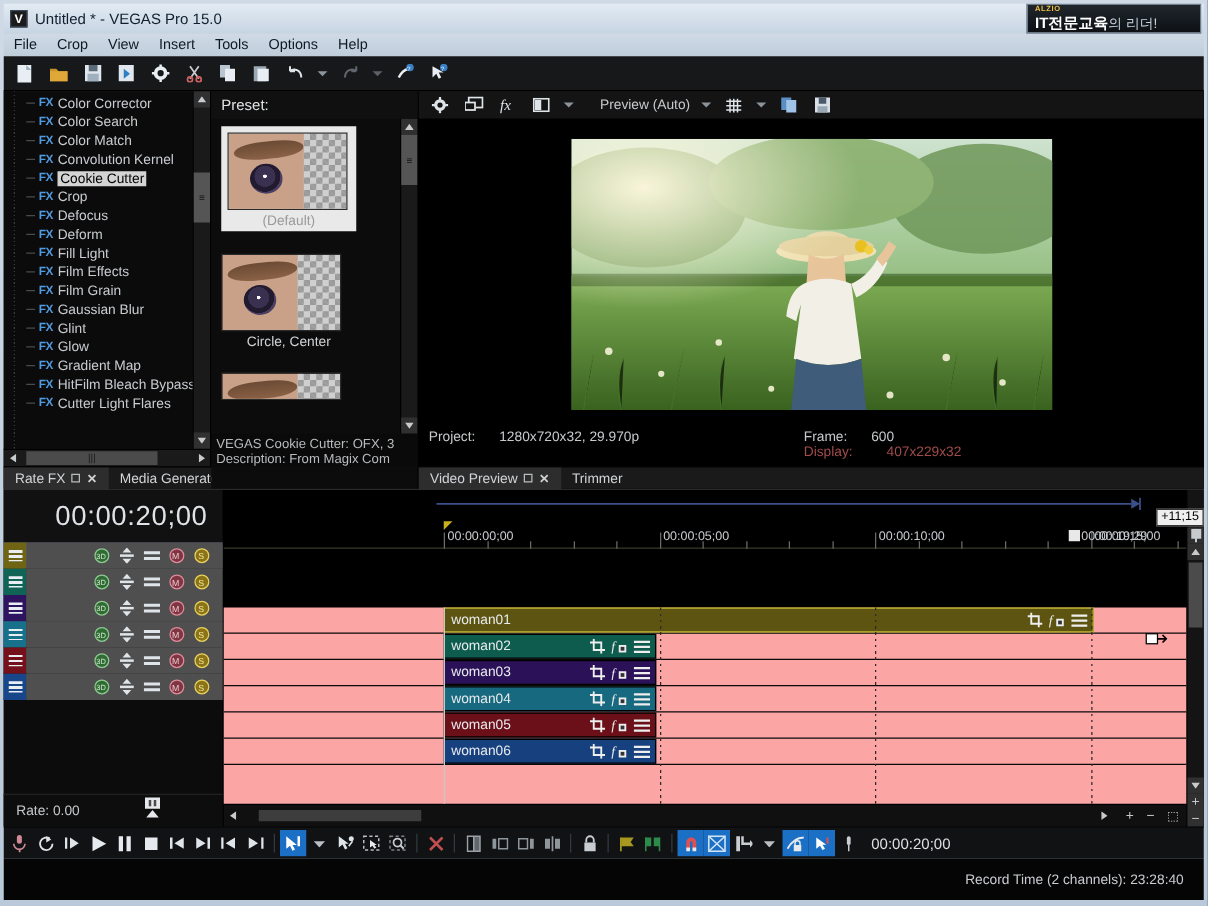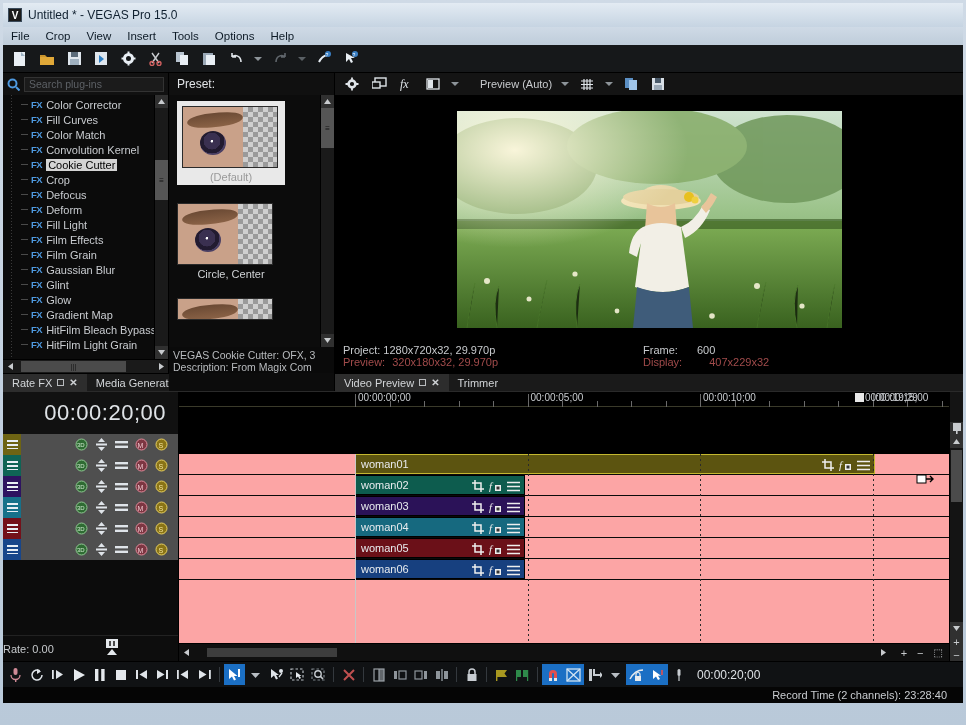--- a/index.html
+++ b/index.html
@@ -155,21 +155,21 @@
   .thead { height:21px; display:flex; align-items:center; background:#5b6d7a;
      border-bottom:1px solid #0a0a0a; }
   .tcolor { width:18px; height:21px; display:flex; align-items:center;
      justify-content:center; }
   .tcolor .bars { width:11px; height:9px;
      background: repeating-linear-gradient(180deg,#e8eef4 0 2px, transparent 2px 4px); }
   .tctrls { flex:1; height:21px; background:#4f4f4f; display:flex; align-items:center;
      justify-content:flex-end; gap:7px; padding-right:10px; }
   .ic { width:13px;height:13px;display:flex;align-items:center;justify-content:center; }
   .ratebar { height:26px; background:#0d0d0d; display:flex; align-items:center;
-     border-top:1px solid #222;}
+     padding-left:10px; border-top:1px solid #222;}
   .ratebar .rl { font-size:11px; color:#c6c9cc; }
   .ratebar .knob { margin-left:48px; position:relative; }
 
   .tlright { flex:1; display:flex; flex-direction:column; background:#000;
      position:relative; }
   .markerbar { height:32px; background:#000; position:relative; }
   .ruler { height:15px; background:#000; position:relative;
      border-bottom:1px solid #3a3a2a; }
   .rtick { position:absolute; top:9px; width:1px; height:6px; background:#6a6a6a; }
   .rtick.maj { top:2px; height:13px; }
@@ -192,35 +192,39 @@
 
   
   .transport { height:26px; background:#101214; display:flex; align-items:center;
      gap:0px; padding-left:2px; border-top:1px solid #000; }
   .tp { width:21px; height:21px; display:flex; align-items:center;
      justify-content:center; }
   .tp.on { background:#1b6fc4; }
   .tpsep { width:1px; height:15px; background:#34393e; margin:0 4px; }
   .tptime { font-size:12px; color:#dde1e5; margin-left:8px; }
 
-  .statusbar { height:16px; background:#050505; display:flex; align-items:center;
+  .statusbar { height:33px; background:#050505; display:flex; align-items:center;
      justify-content:flex-end; padding-right:16px; }
   .statusbar span { font-size:11px; color:#c9ccd0; }
 
   .tooltip { position:absolute; background:#efefef; border:1px solid #333;
      font-size:10px; color:#000; padding:0 3px; line-height:12px; }
 </style>
 </head>
 <body>
 
 <div class="app">
 
   <div class="titlebar">
     <div class="app-icon">V</div>
     <div class="title-text">Untitled * - VEGAS Pro 15.0</div>
+    <div class="brand">
+      <div class="b1">ALZIO</div>
+      <div class="b2"><span>IT전문교육</span><i>의 리더!</i></div>
+    </div>
   </div>
 
   <div class="menubar">
     <span>File</span>
     <span>Crop</span>
     <span>View</span>
     <span>Insert</span>
     <span>Tools</span>
     <span>Options</span>
     <span>Help</span>
@@ -304,41 +308,32 @@
           <path d="M3 2 l0 9 l3 -3 l2 4 l2 -1 l-2 -4 l4 0 z" fill="#e8eef4"></path>
           <circle cx="12" cy="3" r="3" fill="#3a7fc4"></circle>
           <text x="9.5" y="6" font-size="5" fill="#fff">?</text>
         </svg>
       </div>
   </div>
 
   <div class="upper">
 
     <div class="fxpanel">
-      <div class="searchrow">
-        <svg width="13" height="13">
-          <circle cx="5.5" cy="5.5" r="4" fill="none" stroke="#4f9ae0" stroke-width="2"></circle>
-          <path d="M9 9 L12.5 12.5" stroke="#4f9ae0" stroke-width="2"></path>
-          </svg>
-        <div class="searchbox">
-          <span>Search plug-ins</span>
-        </div>
-      </div>
       <div class="fxlistwrap">
         <div class="fxtree">
           <div class="vdots"></div>
           <div class="fxrow">
               <span class="dash"></span>
               <span class="fxico">FX</span>
               <span class="fxlbl">Color Corrector</span>
             </div>
           <div class="fxrow">
               <span class="dash"></span>
               <span class="fxico">FX</span>
-              <span class="fxlbl">Fill Curves</span>
+              <span class="fxlbl">Color Search</span>
             </div>
           <div class="fxrow">
               <span class="dash"></span>
               <span class="fxico">FX</span>
               <span class="fxlbl">Color Match</span>
             </div>
           <div class="fxrow">
               <span class="dash"></span>
               <span class="fxico">FX</span>
               <span class="fxlbl">Convolution Kernel</span>
@@ -399,21 +394,21 @@
               <span class="fxlbl">Gradient Map</span>
             </div>
           <div class="fxrow">
               <span class="dash"></span>
               <span class="fxico">FX</span>
               <span class="fxlbl">HitFilm Bleach Bypass</span>
             </div>
           <div class="fxrow">
               <span class="dash"></span>
               <span class="fxico">FX</span>
-              <span class="fxlbl">HitFilm Light Grain</span>
+              <span class="fxlbl">Cutter Light Flares</span>
             </div>
         </div>
         <div class="vscroll">
           <div class="vsbtn">
             <svg width="7" height="5">
                 <path d="M3.5 0 L7 5 L0 5 Z" fill="#c8cbce"></path>
               </svg>
             </div>
           <div class="vsthumb">≡</div>
           <div class="vstrack"></div>
@@ -612,23 +607,21 @@
               <path d="M244 96 q6 -6 10 -14 l6 4 q-5 10 -11 16z" fill="#e8c49a"></path>
               <path d="M180 176 q26 10 52 0 l4 41 h-60 z" fill="#3f5c7a"></path>
             </g>
             <rect width="385" height="217" fill="url(#sun)"></rect>
           </svg>
         </div>
       </div>
       <div class="pvinfo">
         <div class="col1">
           <div><span class="k">Project:</span>
-               <span class="k" style="margin-left:0">1280x720x32, 29.970p</span></div>
-          <div><span class="v-red">Preview:</span>
-               <span class="v-red" style="margin-left:4px">320x180x32, 29.970p</span></div>
+               <span class="k" style="margin-left:16px">1280x720x32, 29.970p</span></div>
         </div>
         <div class="col2">
           <div><span class="k">Frame:</span>
                <span class="k" style="margin-left:16px">600</span></div>
           <div><span class="v-red">Display:</span>
                <span class="v-red" style="margin-left:24px">407x229x32</span></div>
         </div>
       </div>
       <div class="docktabs">
         <div class="dtab active">
@@ -886,20 +879,30 @@
               <rect x="4" y="1" width="12" height="9" fill="#e4e8ec"></rect>
             <rect x="7" y="3" width="2" height="5" fill="#4a4a4a"></rect>
               <rect x="11" y="3" width="2" height="5" fill="#4a4a4a"></rect>
             <path d="M10 11 L15 17 L5 17 Z" fill="#e4e8ec"></path>
             </svg>
         </span>
       </div>
     </div>
 
     <div class="tlright">
+      <div class="markerbar">
+        <svg width="570" height="12" style="position:absolute;left:170px;top:6px">
+          <path d="M0 5 H556" stroke="#3b4f8a" stroke-width="1.4"></path>
+          <path d="M556 1 L563 5 L556 9 Z" fill="#3b4f8a"></path>
+          <path d="M563 0 V10" stroke="#3b4f8a" stroke-width="1.4"></path>
+        </svg>
+        <div class="tooltip" style="left:746px;top:15px">+11;15</div>
+        <div style="position:absolute;left:176px;top:25px;width:0;height:0;
+             border-left:7px solid #c8b020;border-bottom:7px solid transparent;"></div>
+      </div>
 
       <div class="ruler" id="ruler">
           <div class="rtick maj" style="left: 176px;"></div>
           <div class="rtick" style="left: 210.5px;"></div>
           <div class="rtick" style="left: 245px;"></div>
           <div class="rtick" style="left: 279.5px;"></div>
           <div class="rtick" style="left: 314px;"></div>
           <div class="rtick maj" style="left: 348.5px;"></div>
           <div class="rtick" style="left: 383px;"></div>
           <div class="rtick" style="left: 417.5px;"></div>

